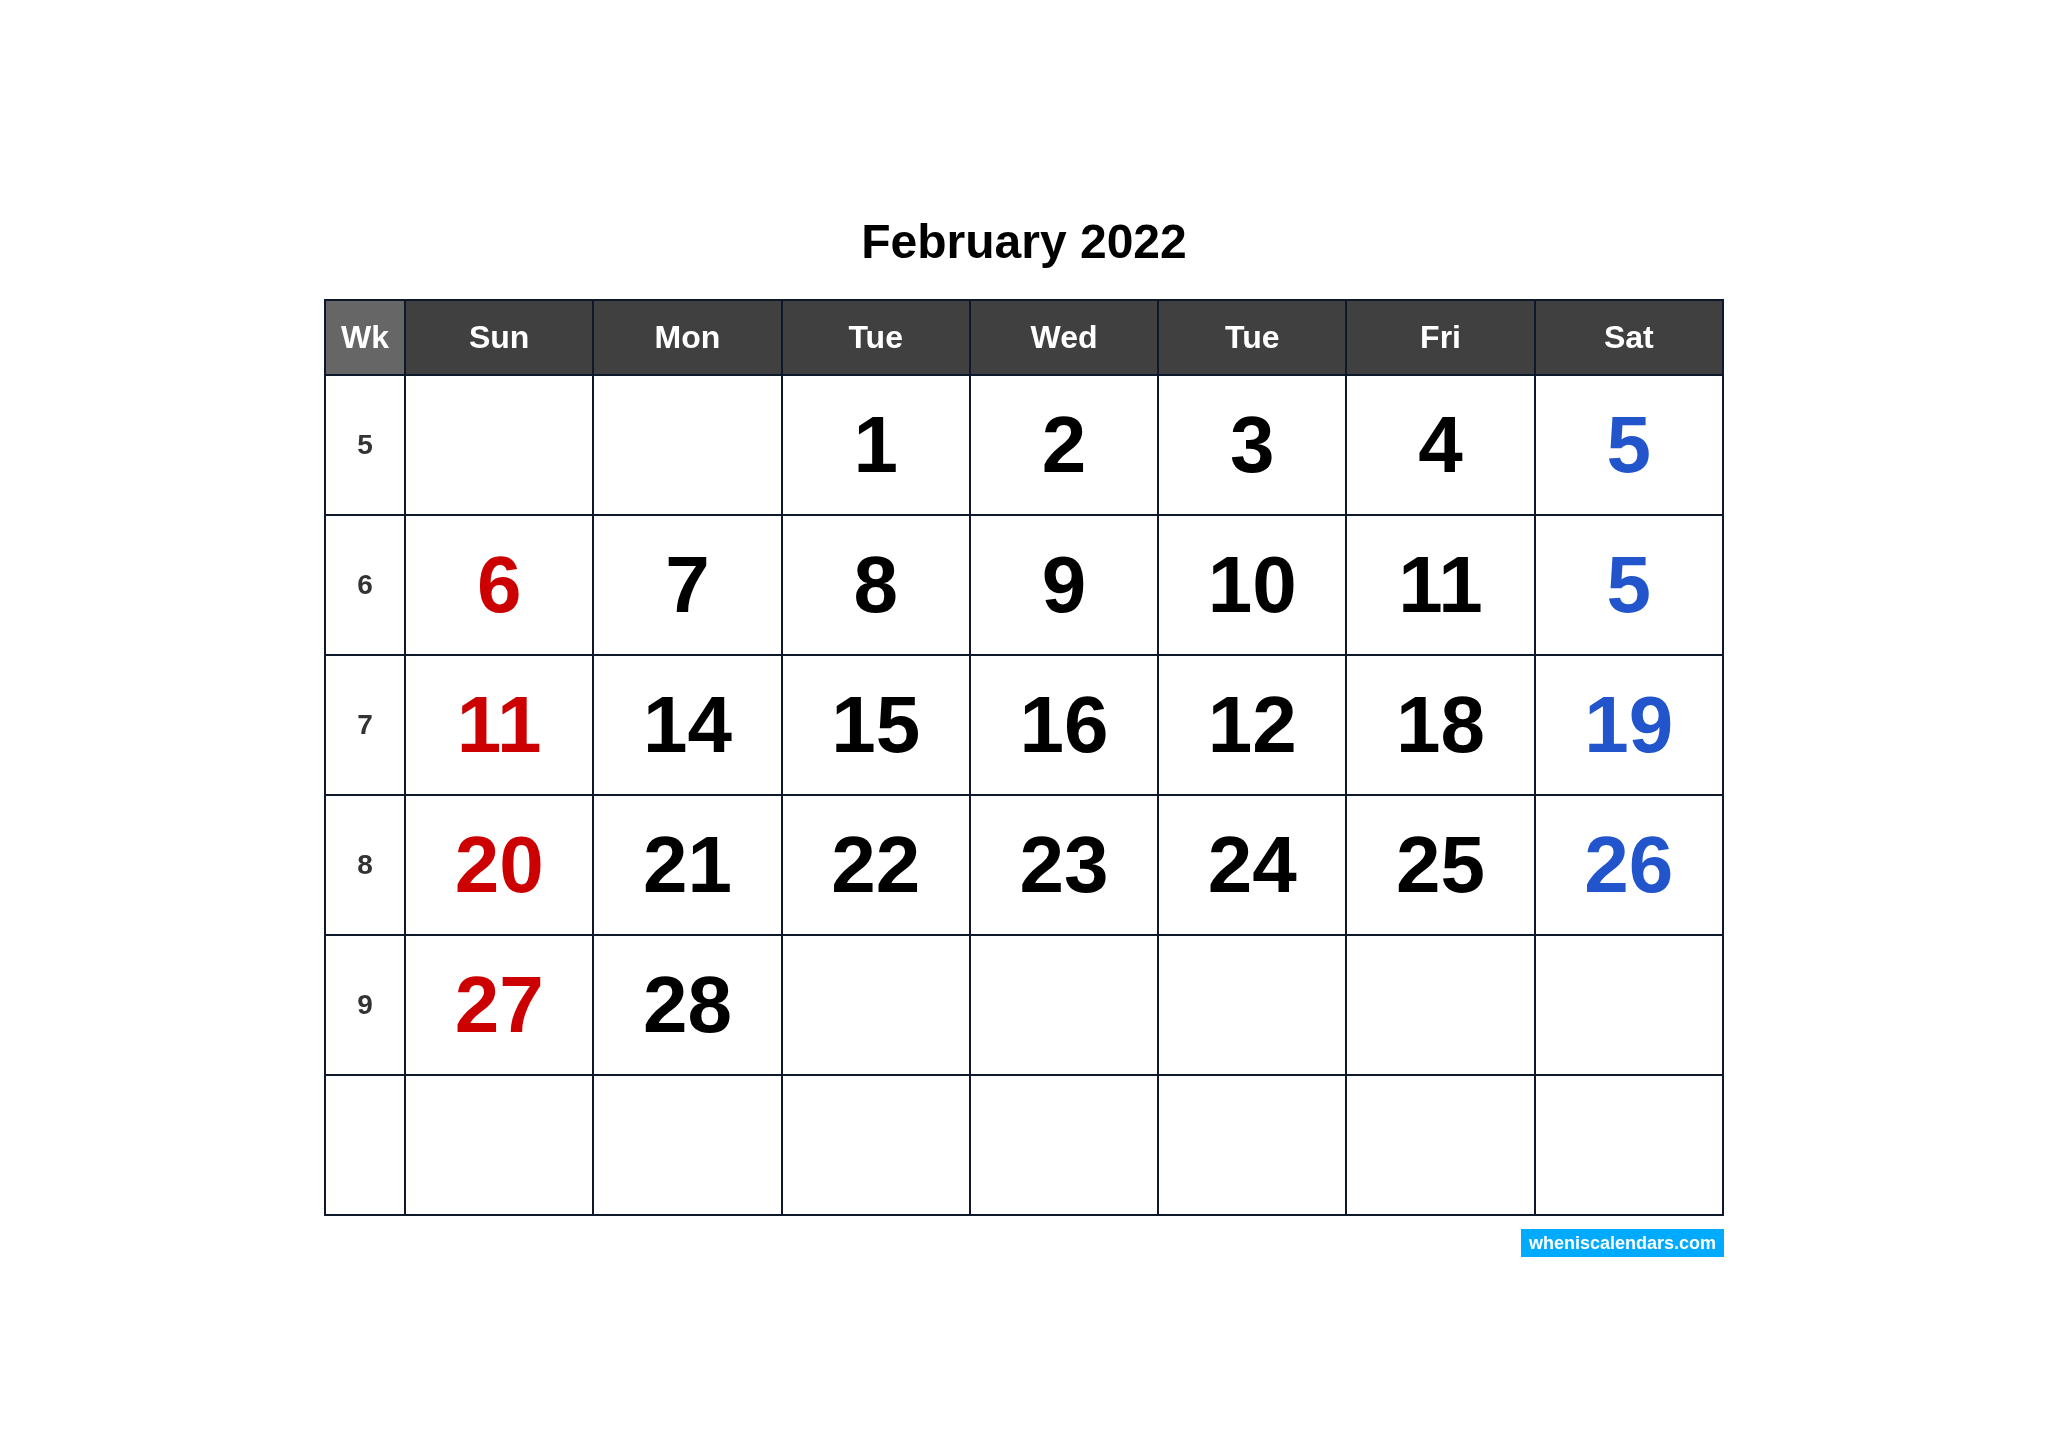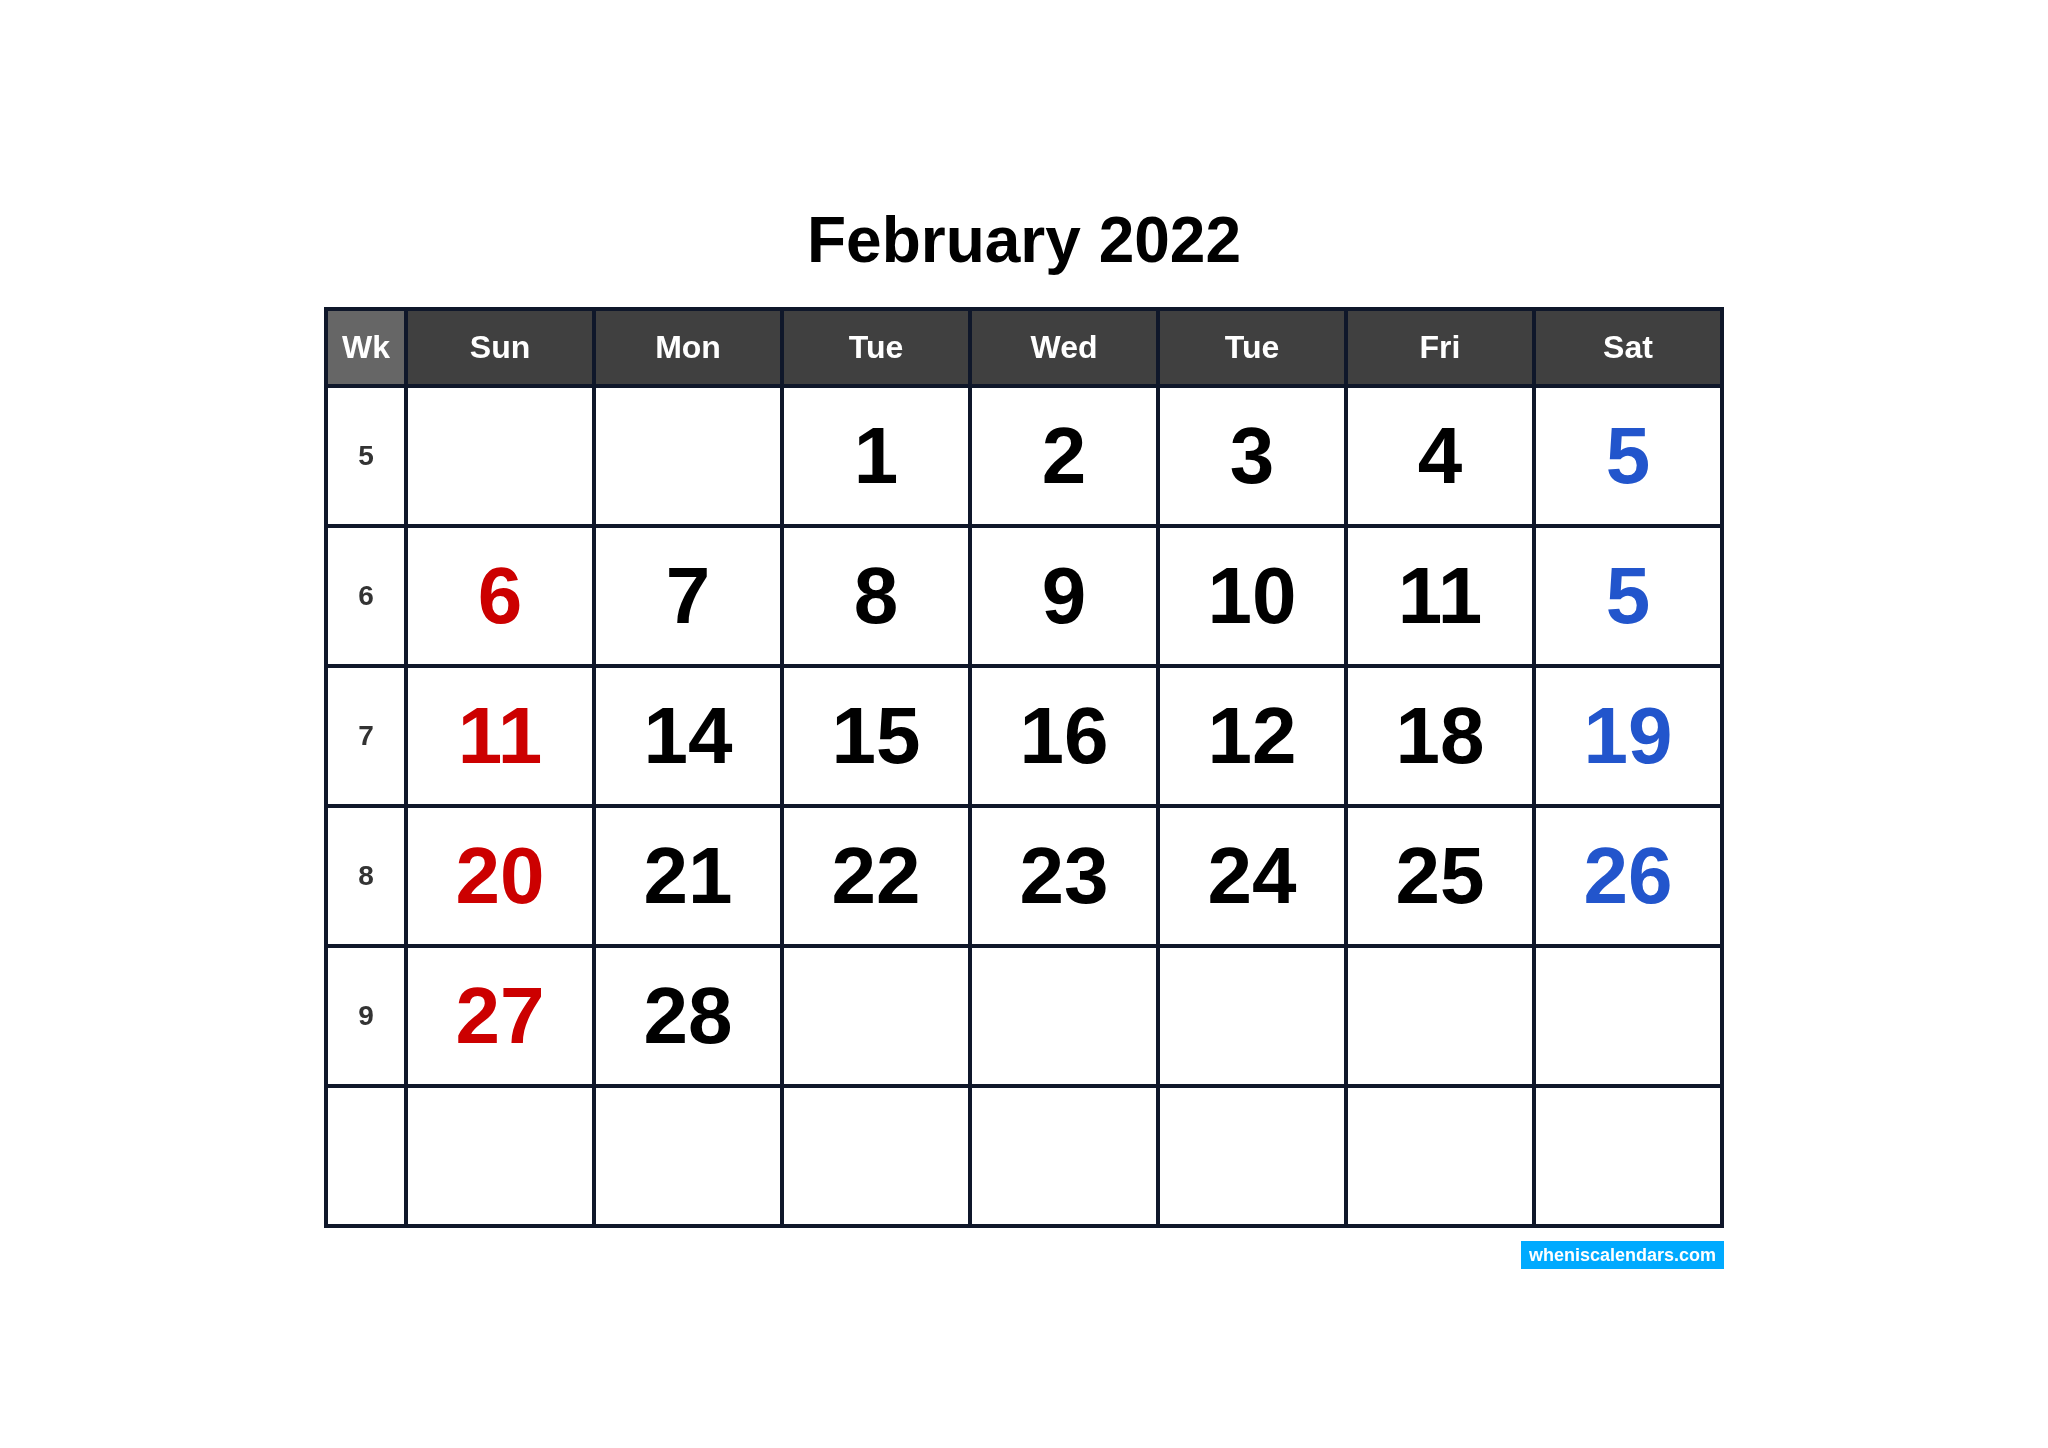--- a/index.html
+++ b/index.html
@@ -20,36 +20,36 @@
     }
 
     .calendar-container {
       width: 100%;
       max-width: 1400px;
       background: #ffffff;
     }
 
     .calendar-title {
       text-align: center;
-      font-size: 64px;
+      font-size: 48px;
       font-weight: 900;
       color: #000000;
       padding: 20px 0 30px 0;
       font-family: Arial Black, Arial, sans-serif;
     }
 
     .calendar-table {
       width: 100%;
       border-collapse: collapse;
       border: 2px solid #999999;
     }
 
     .calendar-table th,
     .calendar-table td {
-      border: 4px solid #0f172a;
+      border: 2px solid #0f172a;
     }
 
     .header-row th {
       background-color: #404040;
       color: #ffffff;
       font-size: 32px;
       font-weight: 900;
       text-align: center;
       padding: 18px 10px;
       font-family: Arial Black, Arial, sans-serif;

